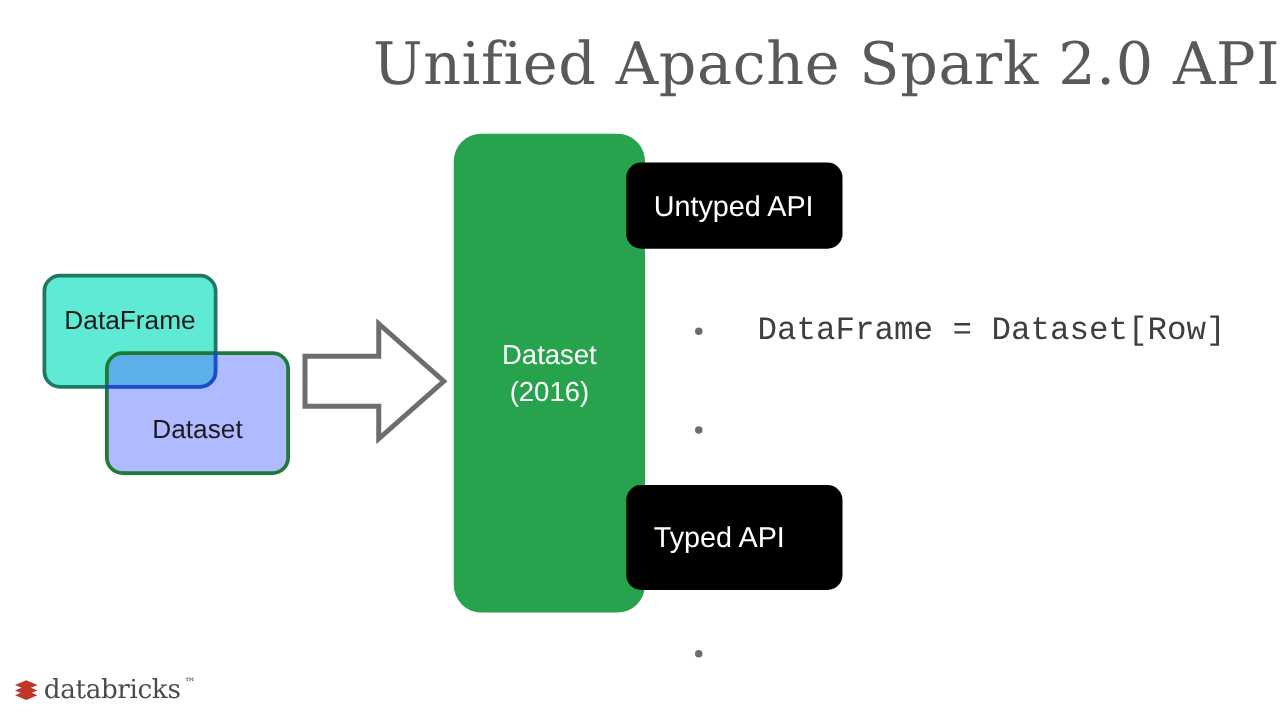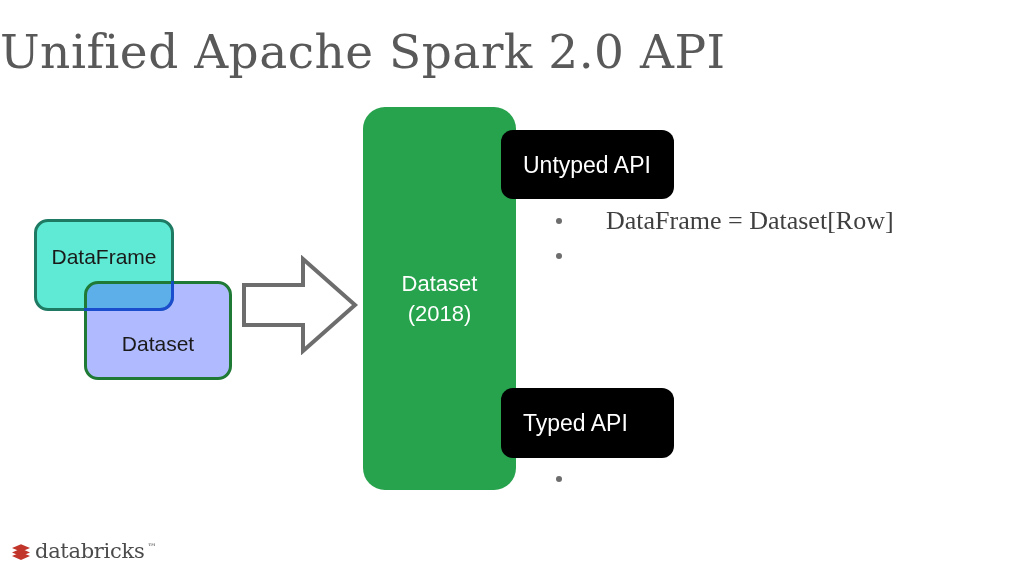--- a/index.html
+++ b/index.html
@@ -15,21 +15,21 @@
     font-family: "Liberation Sans", sans-serif;
     -webkit-font-smoothing: antialiased;
   }
 
   
   .slide-title {
     position: absolute;
     left: 0;
     top: 24px;
     width: 1024px;
-    text-align: left;
+    text-align: right;
     font-family: "DejaVu Serif", "Liberation Serif", serif;
     font-weight: 300;
     font-size: 47px;
     letter-spacing: 0.5px;
     color: #595959;
     white-space: nowrap;
   }
 
   
   .df-box {
@@ -142,40 +142,41 @@
   .pill-untyped {
     left: 501px;
     top: 130px;
     width: 173px;
     height: 69px;
   }
   .pill-typed {
     left: 501px;
     top: 388px;
     width: 173px;
-    height: 70px;
+    height: 84px;
     padding-left: 39px;
   }
 
   
   .bullet-list {
     position: absolute;
     z-index: 4;
     margin: 0;
     padding: 0;
     list-style: none;
   }
   .bullet-list li {
     position: relative;
     padding-left: 62px;
-    font-family: Liberation Serif, serif;
+    font-family: Liberation Mono, monospace;
     font-size: 26px;
     line-height: 35px;
     color: #3f3f3f;
     white-space: nowrap;
+    margin-top: 44px;
   }
   .bullet-list li .dot {
     position: absolute;
     left: 12px;
     top: 15px;
     width: 6px;
     height: 6px;
     border-radius: 50%;
     background: #6d6d6d;
   }
@@ -221,21 +222,21 @@
 
 <div class="df-blue-rim"></div>
 
 <svg class="arrow" viewBox="0 0 118 100">
   <polygon points="3,30 62,30 62,4 114,50 62,96 62,70 3,70" fill="#ffffff" stroke="#6d6d6d" stroke-width="4" stroke-linejoin="miter"></polygon>
 </svg>
 
 <div class="dataset-col">
   <div class="lbl">
     <div>Dataset</div>
-    <div>(2018)</div>
+    <div>(2016)</div>
   </div>
 </div>
 
 <div class="api-pill pill-untyped">
   <span class="lbl">Untyped API</span>
 </div>
 
 <ul class="bullet-list list-untyped">
   <li>
     <span class="dot"></span>

